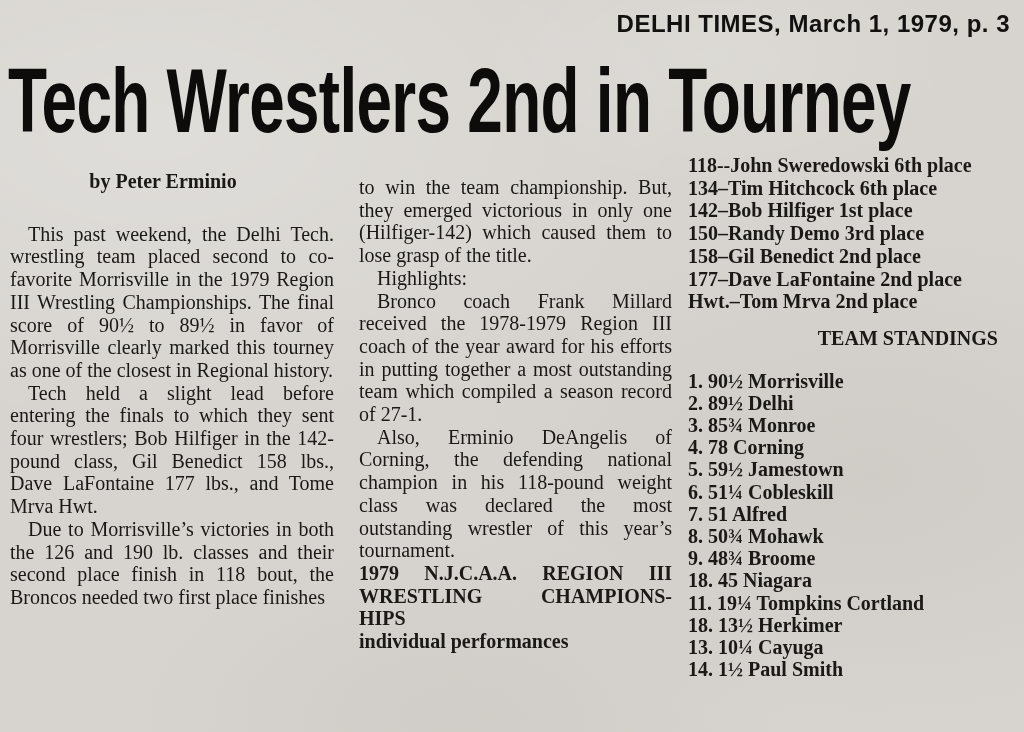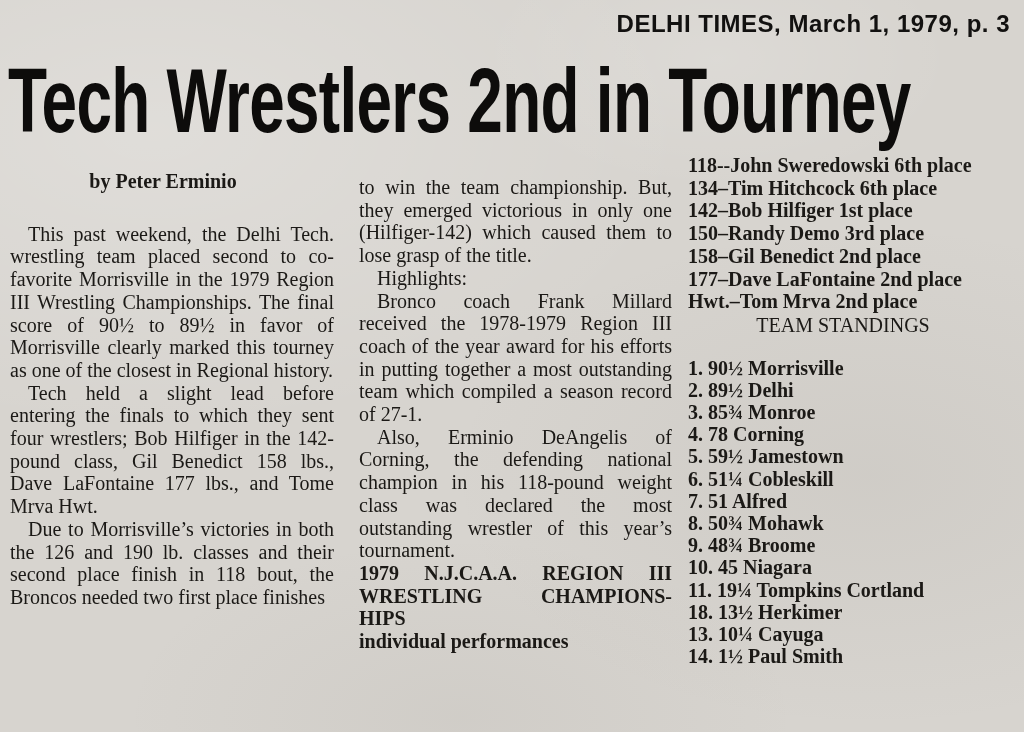--- a/index.html
+++ b/index.html
@@ -45,21 +45,21 @@
     margin:0 18px 30px 0;
   }
   .col p{margin:0;text-indent:18px;}
   .col p.noindent{text-indent:0;}
   .subhead{font-weight:bold;}
   .subhead .jl{display:block;text-align:justify;text-align-last:justify;}
   .subhead .ll{display:block;text-align:left;}
   .subhead2{font-weight:bold;text-align:left;}
   .results{font-weight:bold;text-align:justify;}
   .result{margin:0;}
-  .standings-title{font-weight:normal;text-align:center;margin-top:1px;}
+  .standings-title{font-weight:bold;text-align:right;margin-top:14px;}
   .standings{font-weight:bold;text-align:left;margin-top:20px;line-height:22.2px;}
   .standing{margin:0;}
 </style>
 </head>
 <body>
 
 <div class="page">
 
   <div class="masthead">DELHI TIMES, March 1, 1979, p. 3</div>
 
@@ -99,21 +99,21 @@
     <div class="standings">
       <div class="standing">1. 90½ Morrisville</div>
       <div class="standing">2. 89½ Delhi</div>
       <div class="standing">3. 85¾ Monroe</div>
       <div class="standing">4. 78 Corning</div>
       <div class="standing">5. 59½ Jamestown</div>
       <div class="standing">6. 51¼ Cobleskill</div>
       <div class="standing">7. 51 Alfred</div>
       <div class="standing">8. 50¾ Mohawk</div>
       <div class="standing">9. 48¾ Broome</div>
-      <div class="standing">10. 45 Niagara</div>
+      <div class="standing">18. 45 Niagara</div>
       <div class="standing">11. 19¼ Tompkins Cortland</div>
       <div class="standing">18. 13½ Herkimer</div>
       <div class="standing">13. 10¼ Cayuga</div>
       <div class="standing">14. 1½ Paul Smith</div>
     </div>
   </div>
 
 </div>
 
 </body></html>

